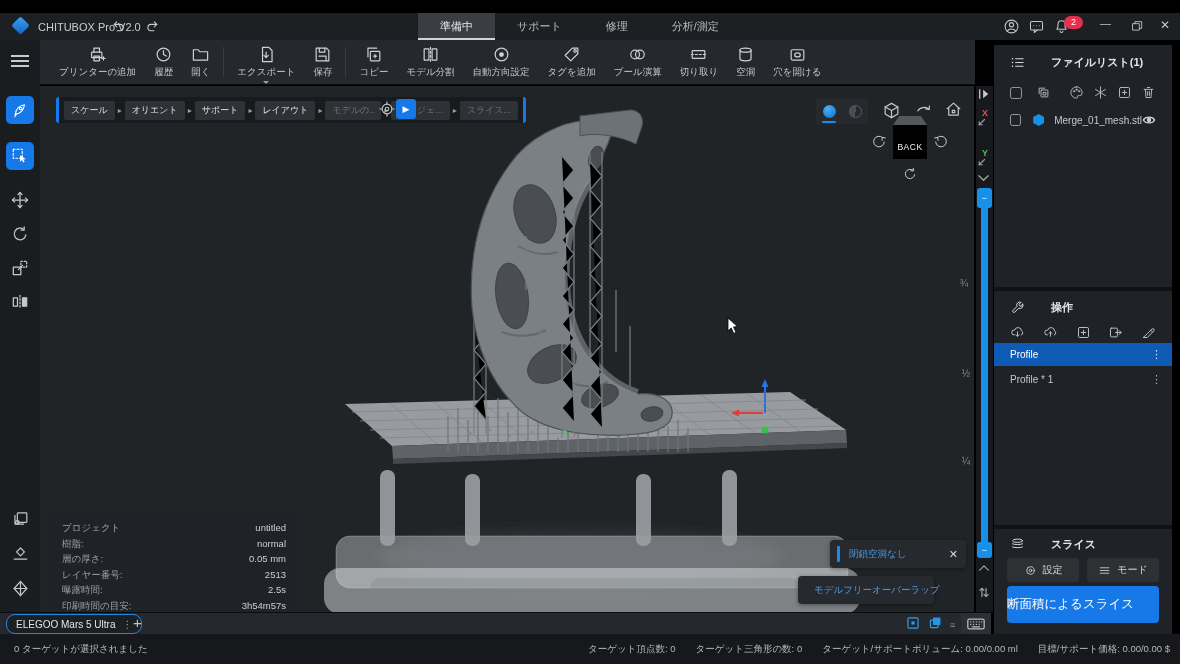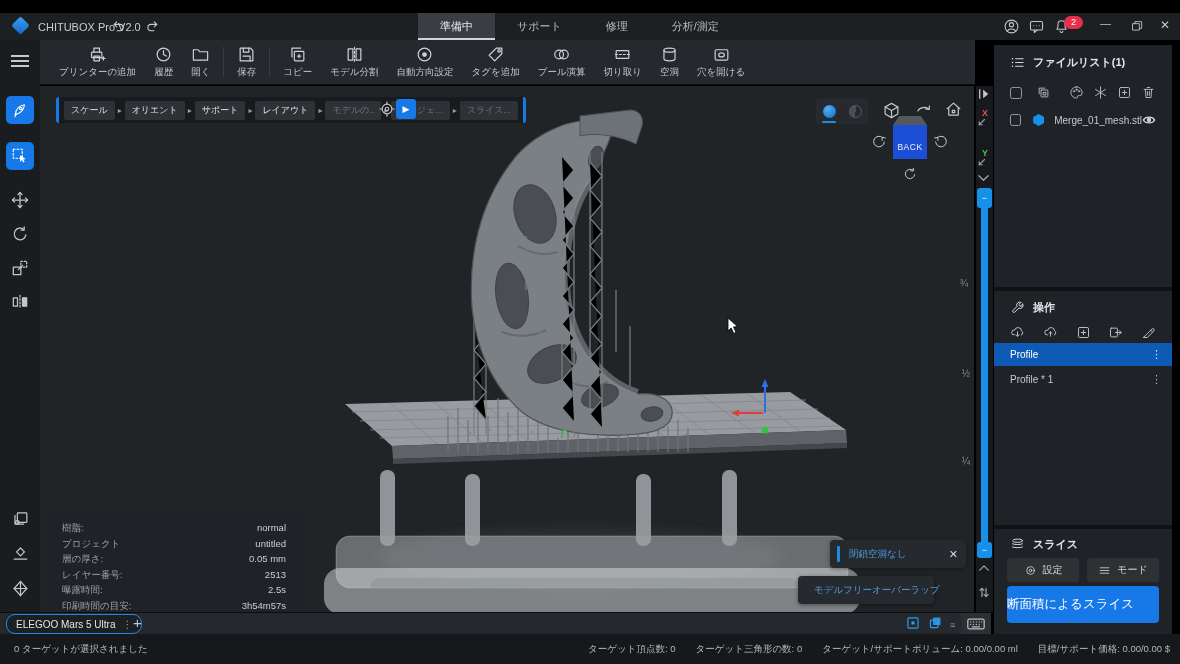--- a/index.html
+++ b/index.html
@@ -32,39 +32,39 @@
   .wfbar{left:16px;top:11px;height:26px;background:#181b1e;border-left:3px solid #1779e8;border-right:3px solid #1779e8;border-radius:3px;display:flex;align-items:center;padding:0 5px;}
   .step{background:#2e3236;border-radius:2px;font-size:9px;padding:3px 7px;color:#dde0e3;white-space:nowrap;}
   .step.dim{color:#70757a;}
   .steparrow{font-size:8px;color:#9aa0a5;margin:0 3px;}
   .playbtn{width:20px;height:20px;background:#1779e8;border-radius:3px;color:#fff;font-size:9px;display:flex;align-items:center;justify-content:center;}
   .spheregrp{background:#26292d;border-radius:3px;display:flex;height:26px;}
   .spherebtn{width:26px;height:26px;display:flex;align-items:center;justify-content:center;position:relative;}
   .spherebtn.on::after{content:"";position:absolute;left:6px;right:6px;bottom:1px;height:2px;background:#1690e8;border-radius:1px;}
   .sph1{width:13px;height:13px;border-radius:50%;background:radial-gradient(circle at 35% 30%,#4db0f5,#0f6cc9);}
   .sph2{width:13px;height:13px;border-radius:50%;background:linear-gradient(100deg,#4a4e52 50%,#26292c 50%);border:1px solid #5a5e62;box-sizing:border-box;}
-  .vcube{width:34px;height:34px;background:#1d4ed8;color:#f3f5f6;font-size:8.5px;letter-spacing:.5px;display:flex;align-items:flex-end;justify-content:center;padding-bottom:7px;box-sizing:border-box;}
+  .vcube{width:34px;height:34px;background:#000000;color:#f3f5f6;font-size:8.5px;letter-spacing:.5px;display:flex;align-items:flex-end;justify-content:center;padding-bottom:7px;box-sizing:border-box;}
   .vcubetop{width:34px;height:9px;background:#54585c;clip-path:polygon(18% 0,82% 0,100% 100%,0 100%);}
   .fract{font-size:10px;color:#84898d;}
   .pinfo{background:rgba(32,35,38,.92);border-radius:2px;padding:9px 14px;box-sizing:border-box;}
   .prow{display:flex;justify-content:space-between;font-size:9.5px;line-height:15.5px;}
   .prow .pl{color:#9aa0a4;}
   .prow .pv{color:#ccd0d3;}
   .toast{background:#26292d;border-radius:4px;display:flex;align-items:center;height:28px;padding:0 8px 0 7px;box-sizing:border-box;box-shadow:0 1px 4px rgba(0,0,0,.4);}
   .toastbar{width:3px;height:16px;background:#1e88e5;border-radius:1px;margin-right:9px;}
   .toasttxt{font-size:9.5px;color:#4f9be0;flex:1;white-space:nowrap;}
   .toastx{color:#d6d9db;font-size:11px;margin-left:6px;}
   
   .strip{left:976px;top:86px;width:17px;height:526px;background:#17191c;}
   .axlbl{font-size:9px;font-weight:bold;}
   .slidertrack{left:981px;width:7px;background:#1690e8;border-radius:2px;}
   .sliderhandle{left:977px;width:15px;background:#1690e8;border-radius:3px;display:flex;align-items:center;justify-content:center;color:#fff;font-size:9px;line-height:9px;}
   
   .rpanel{left:994px;top:45px;width:178px;height:589px;background:#1f2226;}
-  .sechead{display:flex;align-items:center;gap:8px;font-size:11px;font-weight:bold;color:#e2e5e7;}
+  .sechead{display:flex;align-items:center;gap:26px;font-size:11px;font-weight:bold;color:#e2e5e7;}
   .secdiv{position:absolute;left:0;width:178px;height:4px;background:#101214;}
   .cbox{width:12px;height:12px;border:1.5px solid #93989c;border-radius:2.5px;box-sizing:border-box;}
   .hexa{width:12px;height:12px;background:#1690e8;clip-path:polygon(50% 0,100% 25%,100% 75%,50% 100%,0 75%,0 25%);}
   .profrow{position:absolute;left:0;width:178px;height:23px;display:flex;align-items:center;padding:0 10px 0 16px;box-sizing:border-box;font-size:10px;color:#c6cacd;}
   .profrow.sel{background:#0d5bb5;color:#fff;}
   .kebab{margin-left:auto;color:#aeb3b7;font-size:11px;}
   .pbtn{height:24px;background:#2e3134;border-radius:3px;display:flex;align-items:center;justify-content:center;gap:6px;font-size:10px;color:#d6d9db;}
   .bigbtn{background:#1779e8;border-radius:4px;color:#fff;font-size:12.5px;display:flex;align-items:center;justify-content:flex-start;}
   
   .printerbar{left:0;top:612px;width:990px;height:22px;background:#25282c;border-top:1px solid #0b0c0d;box-sizing:border-box;}
@@ -156,20 +156,28 @@
     </div>
     <div class="titem">
       <svg class="sv" width="19" height="19" viewBox="0 0 24 24">
           <path d="M3 6h6l2 2.5h10V19H3z"></path>
         </svg>
       <span class="lbl">開く</span>
     </div>
     <div class="tsep"></div>
     <div class="titem">
       <svg class="sv" width="19" height="19" viewBox="0 0 24 24">
+          <path d="M7 3h8l4 4v14H7z"></path>
+          <path d="M11.5 9v7M8.8 13.2l2.7 2.8 2.7-2.8"></path>
+        </svg>
+      <span class="lbl">エクスポート</span>
+      <span class="caret"></span>
+    </div>
+    <div class="titem">
+      <svg class="sv" width="19" height="19" viewBox="0 0 24 24">
           <path d="M4 4h13l3 3v13H4z"></path>
           <path d="M8 4v5h7V4M7.5 14h9v6"></path>
         </svg>
       <span class="lbl">保存</span>
     </div>
     <div class="tsep"></div>
     <div class="titem">
       <svg class="sv" width="19" height="19" viewBox="0 0 24 24">
           <rect x="8" y="8" width="12" height="12" rx="1"></rect>
           <path d="M5 15V4h11"></path>
@@ -467,26 +475,26 @@
           <path d="M17 3.5v3.8h-3.8"></path>
         </svg>
     </div>
 
     <div class="a fract" style="right:6px;top:192px;">¾</div>
     <div class="a fract" style="right:4px;top:282px;">½</div>
     <div class="a fract" style="right:4px;top:370px;">¼</div>
 
     <div class="a pinfo" style="left:8px;top:425px;width:252px;height:97px;">
       <div class="prow">
+          <span class="pl">プロジェクト</span>
+          <span class="pv">untitled</span>
+        </div>
+      <div class="prow">
           <span class="pl">樹脂:</span>
           <span class="pv">normal</span>
-        </div>
-      <div class="prow">
-          <span class="pl">プロジェクト</span>
-          <span class="pv">untitled</span>
         </div>
       <div class="prow">
           <span class="pl">層の厚さ:</span>
           <span class="pv">0.05 mm</span>
         </div>
       <div class="prow">
           <span class="pl">レイヤー番号:</span>
           <span class="pv">2513</span>
         </div>
       <div class="prow">

